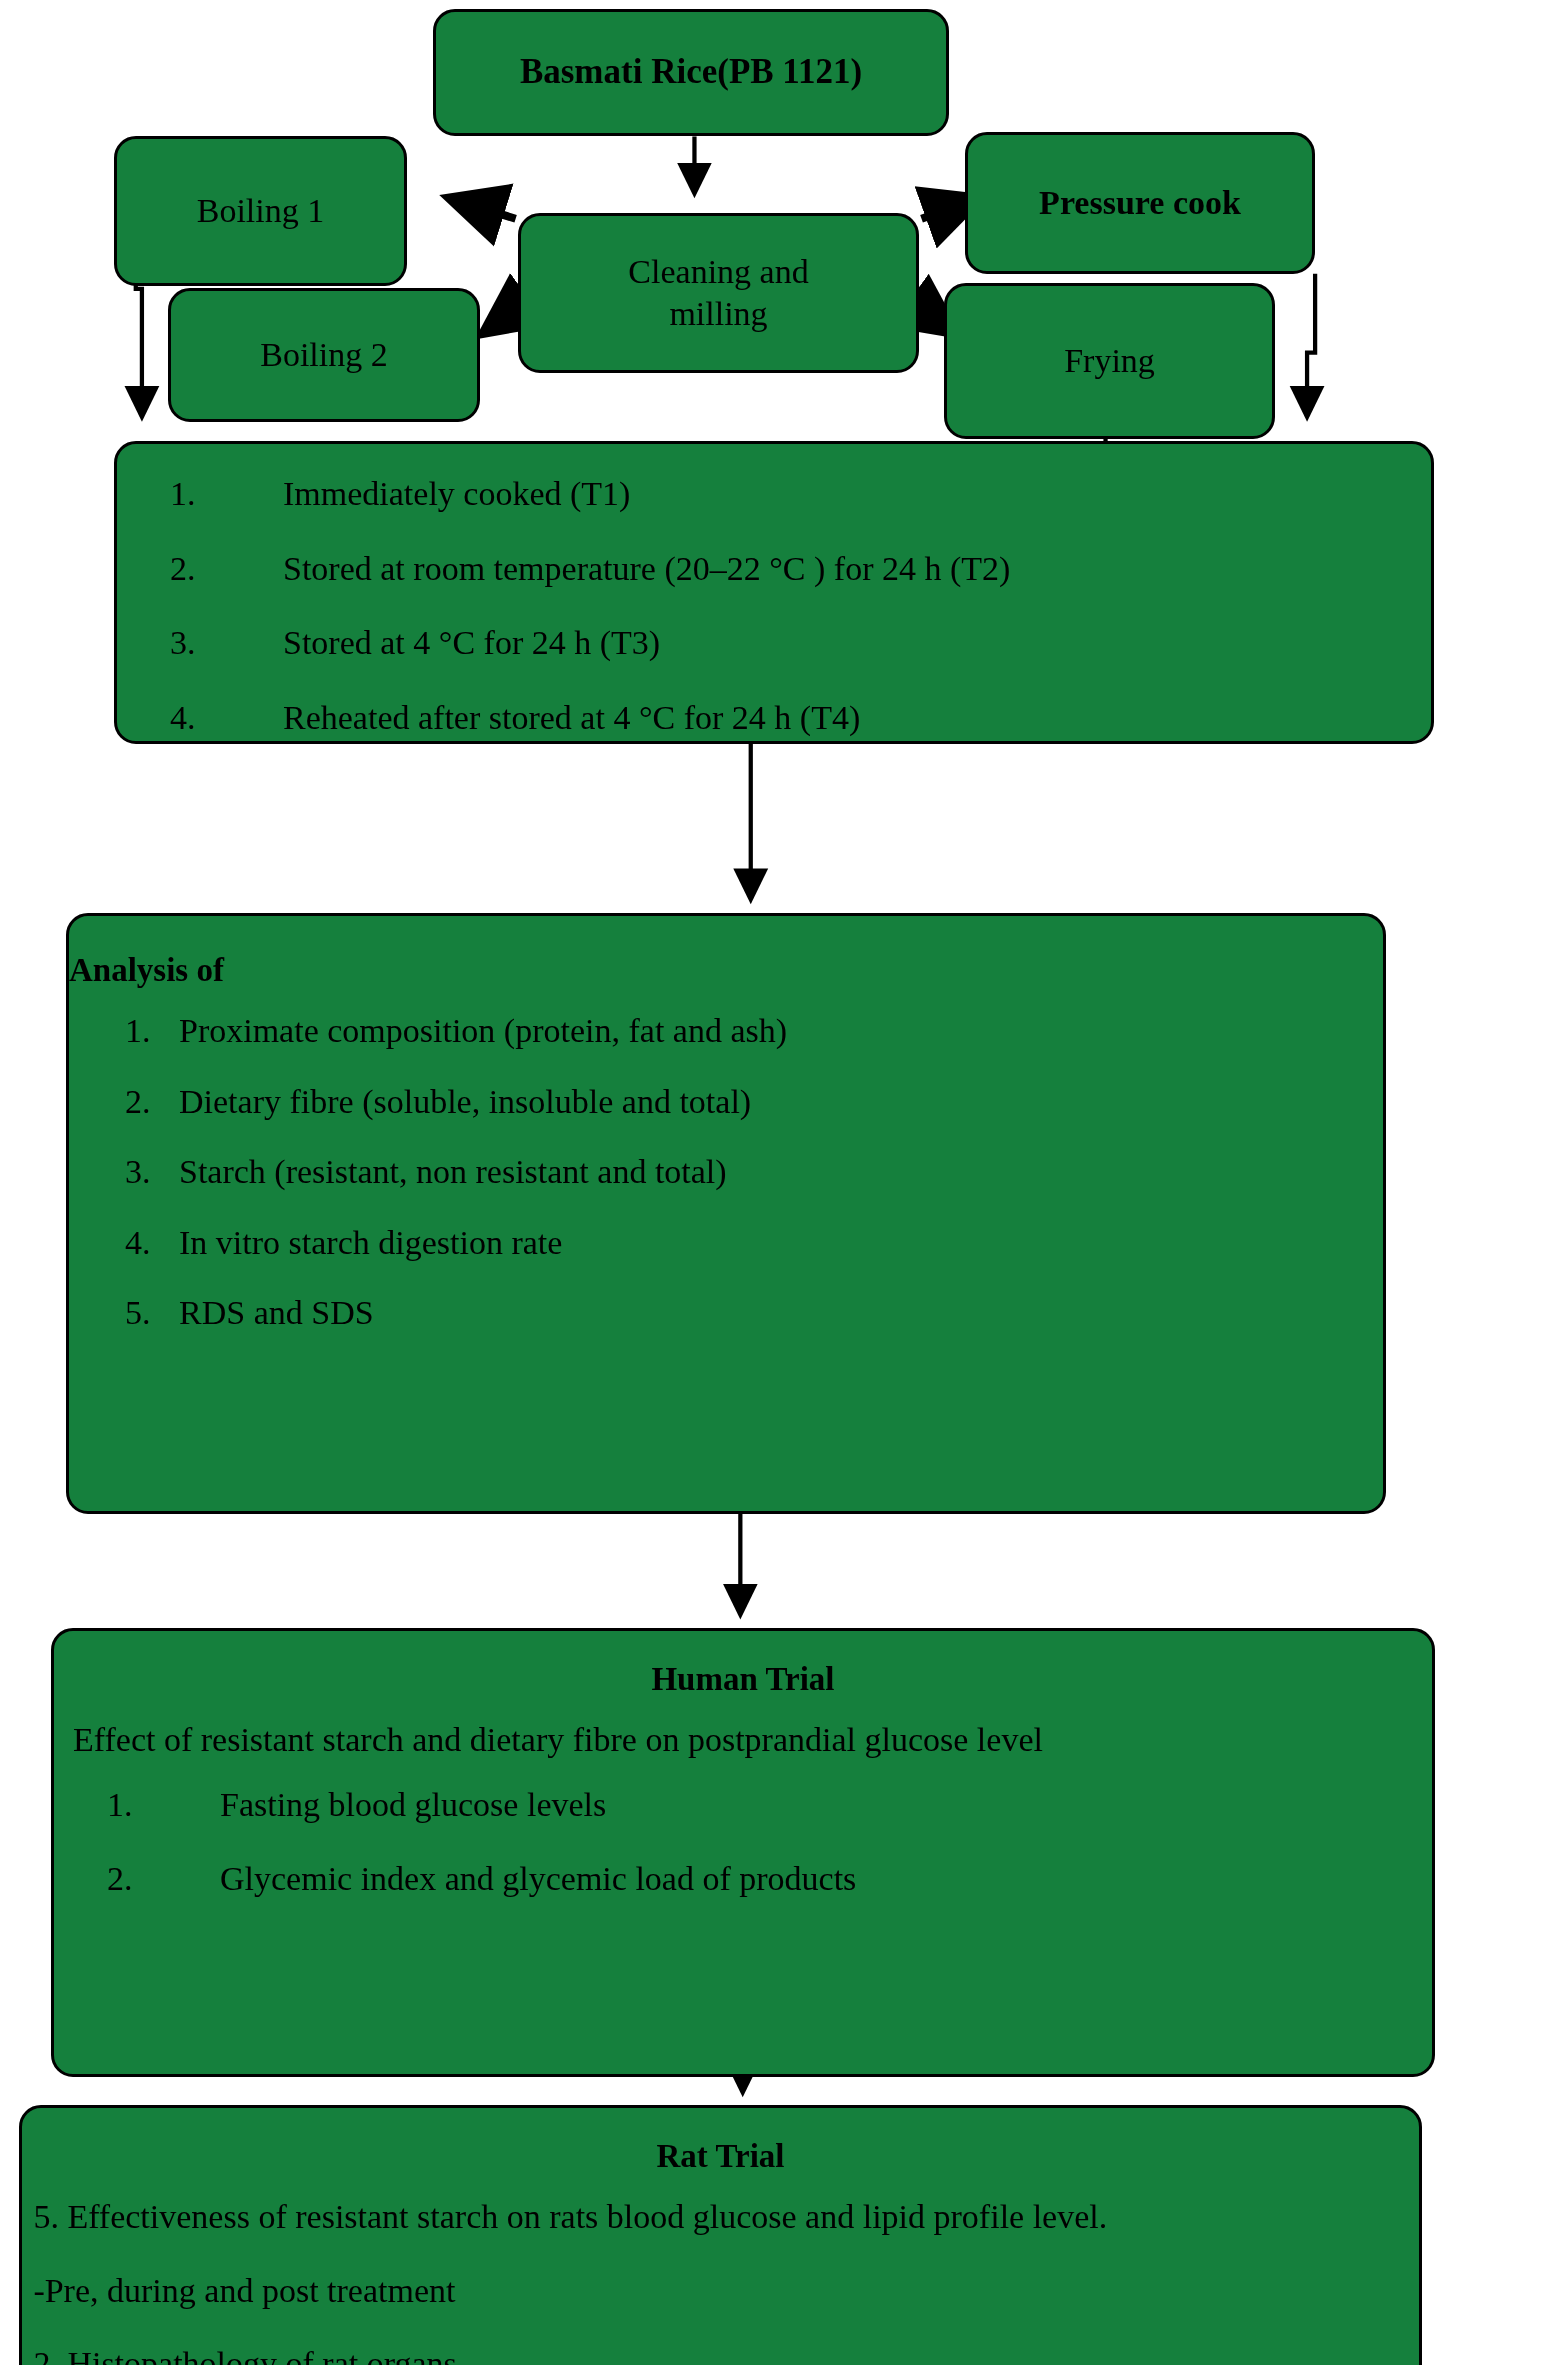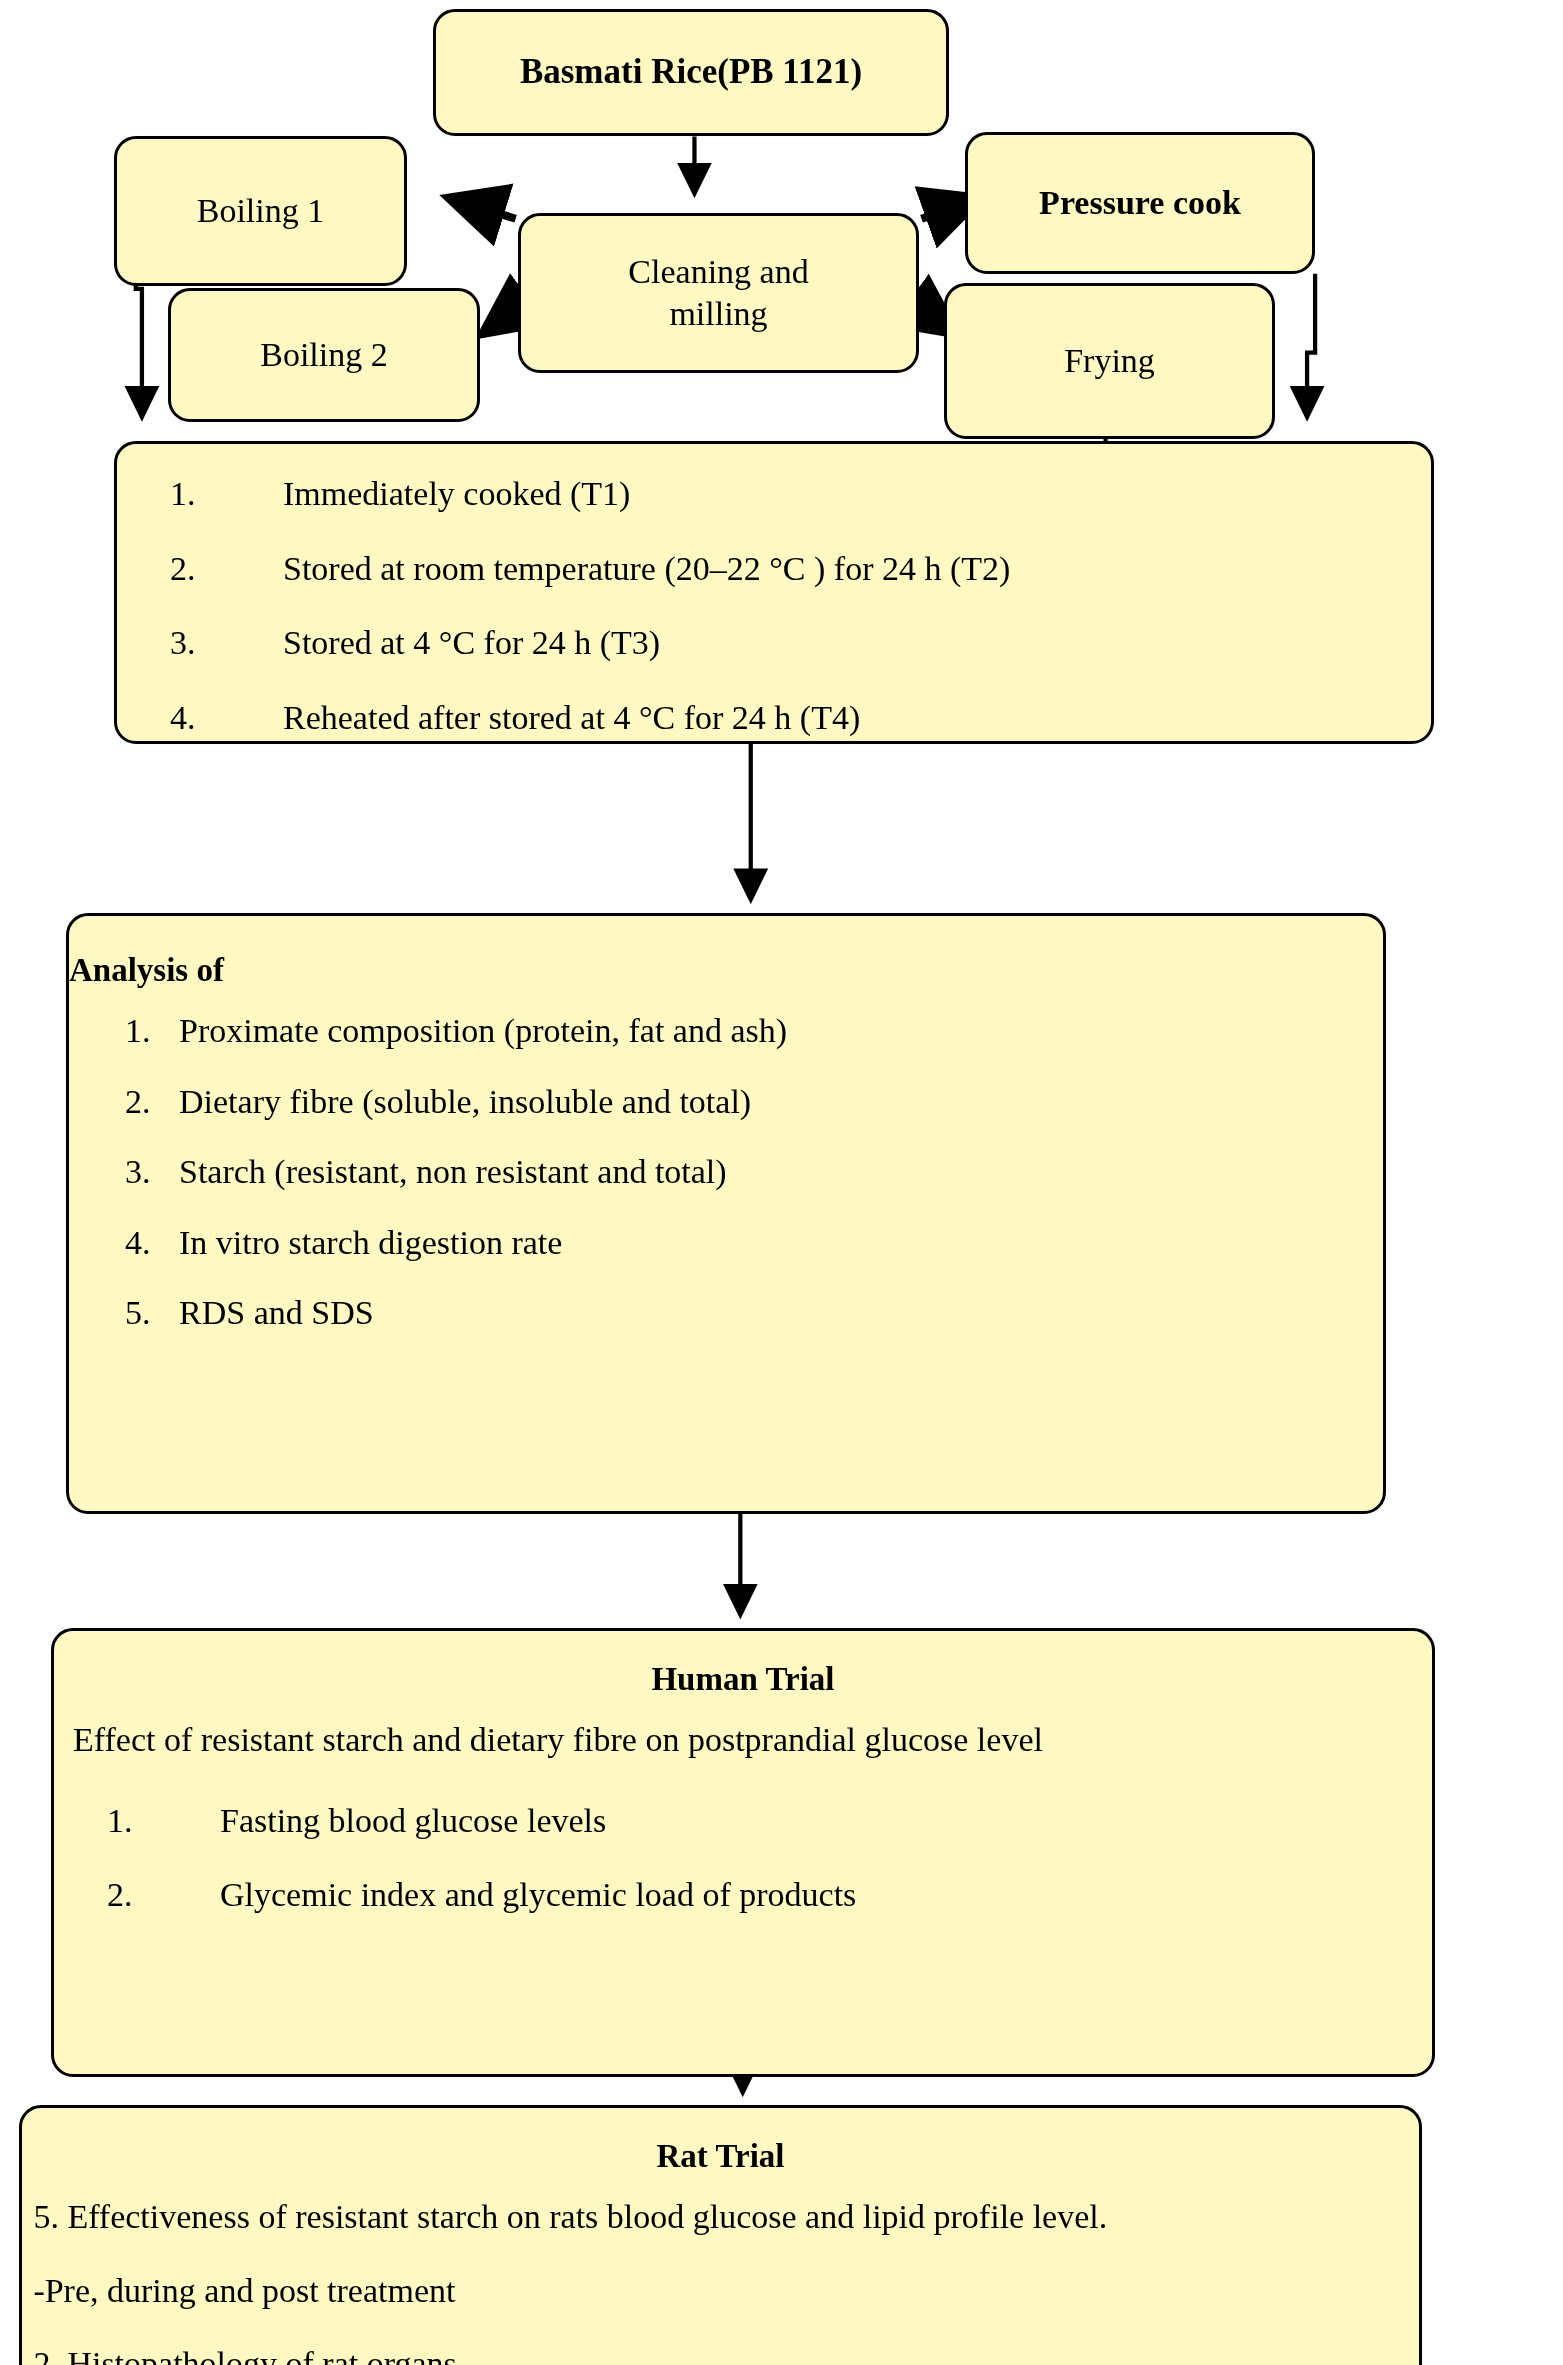--- a/index.html
+++ b/index.html
@@ -23,21 +23,21 @@
     left: 0;
     top: 0;
     width: 1563px;
     height: 2546px;
   }
   .node {
     position: absolute;
     box-sizing: border-box;
     border: 3.3px solid #000000;
     border-radius: 22px;
-    background: #fef9c3;
+    background: #15803d;
     display: flex;
     align-items: center;
     justify-content: center;
     text-align: center;
     line-height: 1.25;
   }
   .node.list-node {
     display: block;
     align-items: flex-start;
     justify-content: flex-start;
@@ -73,21 +73,21 @@
     margin-bottom: 19px;
   }
   .panel-heading.centered {
     text-align: center;
     padding-left: 0;
   }
   .panel-lead {
     display: block;
     font-size: 34px;
     padding-left: 19px;
-    margin-bottom: 38px;
+    margin-bottom: 22px;
   }
 
   ol.num-list {
     list-style: none;
     margin: 0;
     padding: 0;
   }
   ol.num-list > li {
     display: flex;
     align-items: baseline;

